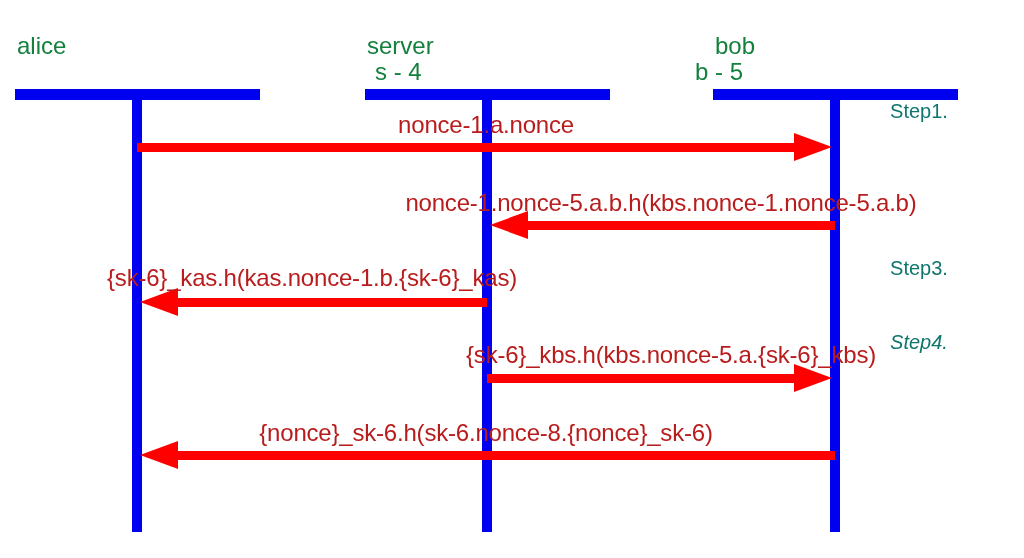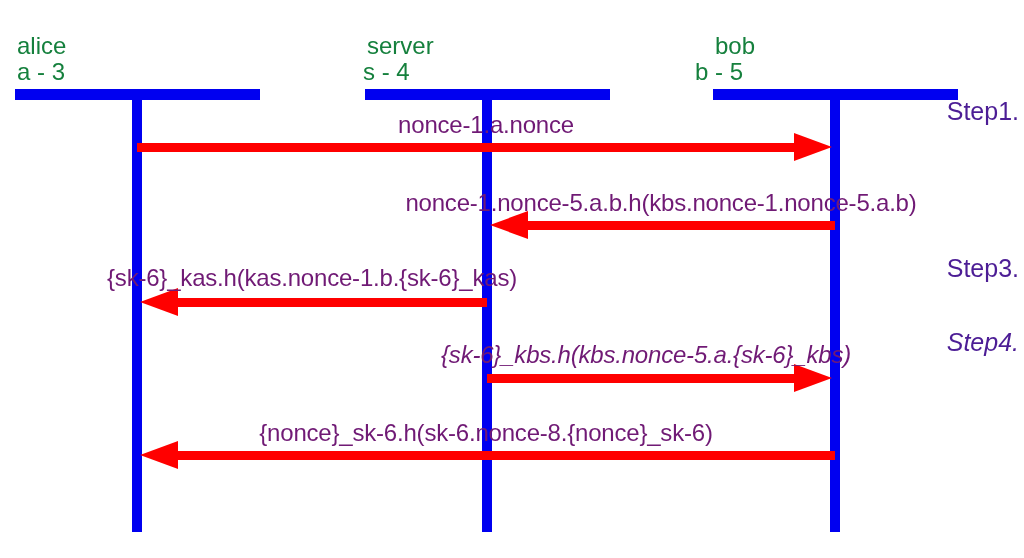--- a/index.html
+++ b/index.html
@@ -48,72 +48,71 @@
     border-top: 14px solid transparent;
     border-bottom: 14px solid transparent;
     z-index: 2;
   }
   .msg-head.right { border-left: 38px solid #ff0000; }
   .msg-head.left  { border-right: 38px solid #ff0000; }
   .msg-label {
     position: absolute;
     width: 600px;
     text-align: center;
-    color: #701a75;
+    color: #b91c1c;
     font-size: 24px;
     line-height: 28px;
     letter-spacing: -0.2px;
     white-space: nowrap;
     z-index: 3;
   }
   
   .step-label {
     position: absolute;
     width: 200px;
-    text-align: right;
-    color: #4c1d95;
-    font-size: 25px;
+    text-align: center;
+    color: #0f766e;
+    font-size: 20px;
     line-height: 26px;
     left: 819px;
     z-index: 3;
   }
 </style>
 </head>
 <body>
 
 <div class="canvas">
 
   <div class="actor-name" style="left:17px;  top:33px;">alice</div>
-  <div class="actor-strand" style="left:17px;  top:59px;">a - 3</div>
   <div class="actor-bar" style="left:15px;  top:89px;"></div>
   <div class="lifeline" style="left:132px;"></div>
 
   <div class="actor-name" style="left:367px; top:33px;">server</div>
-  <div class="actor-strand" style="left:363px; top:59px;">s - 4</div>
+  <div class="actor-strand" style="left:375px; top:59px;">s - 4</div>
   <div class="actor-bar" style="left:365px; top:89px;"></div>
   <div class="lifeline" style="left:482px;"></div>
 
   <div class="actor-name" style="left:715px; top:33px;">bob</div>
   <div class="actor-strand" style="left:695px; top:59px;">b - 5</div>
   <div class="actor-bar" style="left:713px; top:89px;"></div>
   <div class="lifeline" style="left:830px;"></div>
 
   <div class="msg-label" style="left:186px; top:111px;">nonce-1.a.nonce</div>
   <div class="msg-line" style="left:137px; top:143px; width:661px;"></div>
   <div class="msg-head right" style="left:794px; top:133px;"></div>
 
   <div class="msg-label" style="left:361px; top:189px;">nonce-1.nonce-5.a.b.h(kbs.nonce-1.nonce-5.a.b)</div>
   <div class="msg-line" style="left:524px; top:221px; width:311px;"></div>
   <div class="msg-head left" style="left:490px; top:211px;"></div>
 
   <div class="msg-label" style="left:12px; top:264px;">{sk-6}_kas.h(kas.nonce-1.b.{sk-6}_kas)</div>
   <div class="msg-line" style="left:174px; top:298px; width:313px;"></div>
   <div class="msg-head left" style="left:140px; top:288px;"></div>
 
-  <div class="msg-label" style="left:346px; top:341px;font-style:italic;">{sk-6}_kbs.h(kbs.nonce-5.a.{sk-6}_kbs)</div>
+  <div class="msg-label" style="left:371px; top:341px;">{sk-6}_kbs.h(kbs.nonce-5.a.{sk-6}_kbs)</div>
   <div class="msg-line" style="left:487px; top:374px; width:311px;"></div>
   <div class="msg-head right" style="left:794px; top:364px;"></div>
 
   <div class="msg-label" style="left:186px; top:419px;">{nonce}_sk-6.h(sk-6.nonce-8.{nonce}_sk-6)</div>
   <div class="msg-line" style="left:174px; top:451px; width:661px;"></div>
   <div class="msg-head left" style="left:140px; top:441px;"></div>
 
   <div class="step-label" style="top:98px;">Step1.</div>
   <div class="step-label" style="top:255px;">Step3.</div>
   <div class="step-label" style="top:329px;font-style:italic;">Step4.</div>

